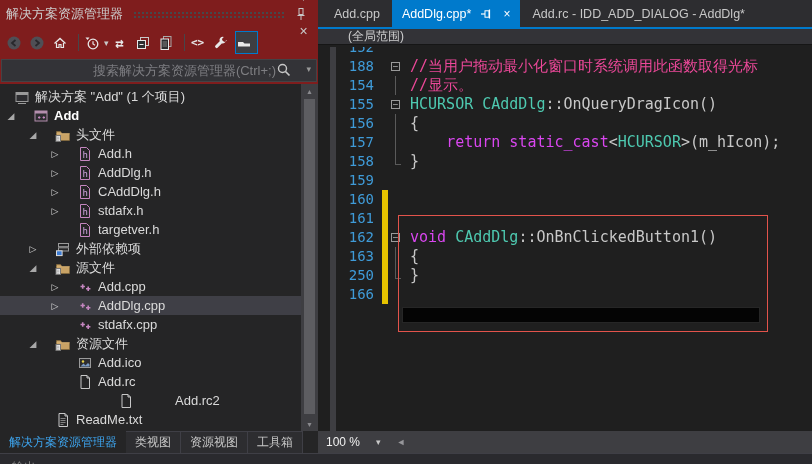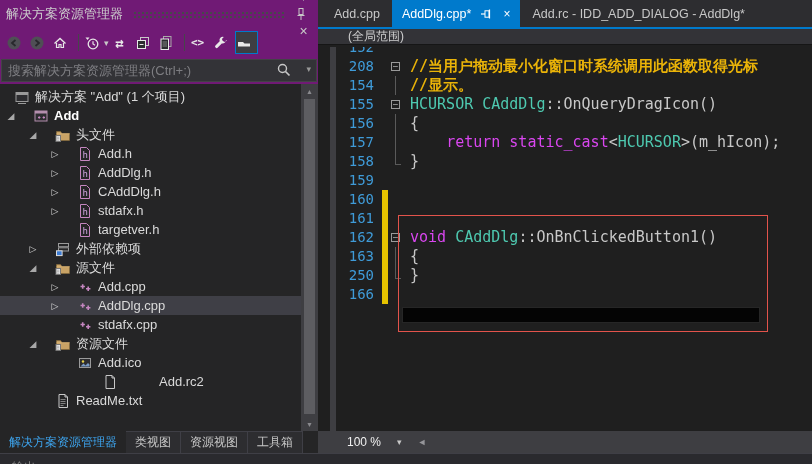--- a/index.html
+++ b/index.html
@@ -1,31 +1,31 @@
 <!DOCTYPE html>
 <html><head>
 <meta charset="utf-8">
 <style>
   *{margin:0;padding:0;box-sizing:border-box;}
   body{background:#151515;font-family:"Liberation Sans","DejaVu Sans",sans-serif;}
   .screen{position:relative;width:812px;height:464px;background:#252526;overflow:hidden;color:#D4D4D4;}
 
   
-  .sx{position:absolute;left:0;top:0;width:318px;height:464px;background:#701a75;}
+  .sx{position:absolute;left:0;top:0;width:318px;height:464px;background:#7f1d1d;}
   .sx-title{position:absolute;left:0;top:0;right:0;height:27px;display:flex;align-items:center;padding:0 6px;font-size:13px;color:#CCCCCC;}
   .sx-title .dots{flex:1;height:9px;margin:4px 8px 0 10px;background-image:radial-gradient(circle,#47474B 1px,transparent 1.3px);background-size:4px 4px;}
   .tbtn{width:17px;height:17px;display:flex;align-items:center;justify-content:center;color:#C8C8C8;font-size:12px;margin-left:3px;cursor:default;}
   .sx-toolbar{position:absolute;left:0;top:27px;right:0;height:31px;display:flex;align-items:center;padding:0 5px;}
   .tool{width:23px;height:23px;display:flex;align-items:center;justify-content:center;border:1px solid transparent;}
   .tool.active{border-color:#007ACC;background:#3E3E42;}
   .tool .txt{color:#E8E8E8;font-weight:bold;font-size:11px;font-family:"DejaVu Sans Mono",monospace;}
   .tsep{width:1px;height:17px;background:#46464A;margin:0 4px;}
   .tcaret{color:#C8C8C8;font-size:9px;margin:0 2px 0 -2px;}
   .sx-search{position:absolute;left:1px;right:1px;top:59px;height:23px;}
-  .sx-search input{width:100%;height:100%;background:#333337;border:1px solid #434346;color:#BBBBBB;font-size:13px;padding:0 40px 0 6px;font-family:inherit;}
+  .sx-search input{width:100%;height:100%;background:#333337;border:1px solid #434346;color:#BBBBBB;font-size:13px;padding:0 40px 0 6px;font-family:inherit;text-align:right;}
   .sx-search input::placeholder{color:#7E7E82;}
   .sx-search .sic{position:absolute;right:20px;top:3px;}
   .sx-search .scaret{position:absolute;right:6px;top:5px;color:#989898;font-size:9px;}
   .sx-tree{position:absolute;left:0;top:84px;width:301px;height:347px;background:#252526;overflow:hidden;padding-top:3px;}
   .trow{height:19px;display:flex;align-items:center;font-size:13px;color:#DADADA;white-space:nowrap;}
   .trow.sel{background:#3F3F46;}
   .trow.bold .lbl{font-weight:bold;color:#FFFFFF;}
   .exp{width:12px;margin-right:16px;flex:none;display:flex;align-items:center;justify-content:center;}
   .exp .xo{color:#A8A8A8;font-size:9px;}
   .exp .xc{color:#D8D8D8;font-size:9px;}
@@ -52,24 +52,24 @@
   .crow{height:19px;line-height:19px;display:flex;white-space:pre;}
   .lnum{width:64px;flex:none;text-align:right;padding-right:8px;color:#3F9BD8;font-size:14px;}
   .chg{width:6px;flex:none;}
   .chg.on{background:#E6C300;}
   .outl{width:20px;flex:none;position:relative;}
   .obox{position:absolute;left:3px;top:5px;width:9px;height:9px;border:1px solid #9A9A9A;color:#C8C8C8;font-size:8px;line-height:7px;text-align:center;background:#1F1F1F;z-index:2;}
   .oline{position:absolute;left:7px;top:0;bottom:0;width:1px;background:#5A5A5A;}
   .oend{position:absolute;left:7px;top:0;height:13px;width:1px;background:#5A5A5A;}
   .oend:after{content:"";position:absolute;left:0;top:12px;width:6px;height:1px;background:#5A5A5A;}
   .ctext{padding-left:2px;}
-  .c{color:#eab308;font-weight:bold;} .k{color:#d946ef;} .t{color:#4EC9B0;} .p{color:#C8C8C8;text-align:center;}
+  .c{color:#ec4899;} .k{color:#d946ef;} .t{color:#4EC9B0;} .p{color:#C8C8C8;text-align:center;}
   .curline{position:absolute;left:84px;top:260px;width:358px;height:16px;background:#040404;border:1px solid #262626;}
   .ed-zoom{position:absolute;left:0;top:431px;right:0;height:22px;background:#3E3E42;display:flex;align-items:center;font-size:12px;}
-  .zoomdd{display:flex;align-items:center;color:#F1F1F1;padding:0 8px;gap:16px;margin-left:21px;}
+  .zoomdd{display:flex;align-items:center;color:#F1F1F1;padding:0 8px;gap:16px;}
   .zoomdd .zc{color:#C8C8C8;font-size:9px;}
   .hsb{flex:1;color:#96969A;font-size:9px;padding-left:8px;}
 
   
   .out-strip{position:absolute;left:0;top:453px;width:812px;height:11px;background:#2A2A2E;border-top:1px solid #3F3F46;overflow:hidden;}
   .out-strip span{display:block;margin:5px 0 0 12px;font-size:12px;color:#8A8A8A;}
   .red-rect{position:absolute;left:398px;top:215px;width:370px;height:117px;border:1px solid #E2534B;z-index:30;}
   .wm{position:absolute;left:259px;top:228px;font-family:"DejaVu Serif",serif;font-size:18px;letter-spacing:1px;color:#A5A5A5;opacity:.5;white-space:nowrap;z-index:25;}
 </style>
 </head>
@@ -363,21 +363,31 @@
           <span class="exp"></span>
           <span class="ic">
             <svg width="16" height="16" viewBox="0 0 16 16">
               <rect x="2.5" y="3.5" width="11" height="9" fill="#2D2D30" stroke="#9A9A9A"></rect>
               <circle cx="6" cy="6.5" r="1.2" fill="#E8D44D"></circle>
               <path d="M3.5 11.5l3-3 2 2L11 8l1.5 1.5v2z" fill="#7A9CC6"></path>
             </svg>
           </span>
           <span class="lbl">Add.ico</span>
         </div>
-        <div class="trow" style="padding-left: 38px; gap: 36px;">
+        <div class="trow" style="padding-left: 49px;">
+          <span class="exp"></span>
+          <span class="ic">
+            <svg width="16" height="16" viewBox="0 0 16 16">
+              <path d="M4 1.5h6l2.5 2.5v10.5H4z" fill="#252526" stroke="#C8C8C8"></path>
+              <path d="M10 1.5V4h2.5" fill="none" stroke="#C8C8C8"></path>
+            </svg>
+          </span>
+          <span class="lbl">Add.rc</span>
+        </div>
+        <div class="trow" style="padding-left: 54px; gap: 36px;">
           <span class="exp"></span>
           <span class="ic">
             <svg width="16" height="16" viewBox="0 0 16 16">
               <path d="M4 1.5h6l2.5 2.5v10.5H4z" fill="#252526" stroke="#C8C8C8"></path>
               <path d="M10 1.5V4h2.5" fill="none" stroke="#C8C8C8"></path>
             </svg>
           </span>
           <span class="lbl">Add.rc2</span>
         </div>
         <div class="trow" style="padding-left: 27px;">
@@ -425,21 +435,21 @@
           <span>Add.rc - IDD_ADD_DIALOG - AddDlg*</span>
         </span>
       </div>
     <div class="ed-nav">
       <span>(全局范围)</span>
     </div>
     <div class="ed-body">
       <div class="ed-strip"></div>
       <div id="code">
           <div class="crow"><span class="lnum">152</span><span class="chg"></span><span class="outl"></span><span class="ctext"></span></div>
-          <div class="crow"><span class="lnum">208</span><span class="chg"></span><span class="outl"><span class="obox">–</span></span><span class="ctext"><span class="c">//当用户拖动最小化窗口时系统调用此函数取得光标</span></span></div>
+          <div class="crow"><span class="lnum">188</span><span class="chg"></span><span class="outl"><span class="obox">–</span></span><span class="ctext"><span class="c">//当用户拖动最小化窗口时系统调用此函数取得光标</span></span></div>
           <div class="crow"><span class="lnum">154</span><span class="chg"></span><span class="outl"><span class="oline"></span></span><span class="ctext"><span class="c">//显示。</span></span></div>
           <div class="crow"><span class="lnum">155</span><span class="chg"></span><span class="outl"><span class="obox">–</span></span><span class="ctext"><span class="t">HCURSOR</span><span class="p"> </span><span class="t">CAddDlg</span><span class="p">::OnQueryDragIcon()</span></span></div>
           <div class="crow"><span class="lnum">156</span><span class="chg"></span><span class="outl"><span class="oline"></span></span><span class="ctext"><span class="p">{</span></span></div>
           <div class="crow"><span class="lnum">157</span><span class="chg"></span><span class="outl"><span class="oline"></span></span><span class="ctext"><span class="p">    </span><span class="k">return</span><span class="p"> </span><span class="k">static_cast</span><span class="p">&lt;</span><span class="t">HCURSOR</span><span class="p">&gt;(m_hIcon);</span></span></div>
           <div class="crow"><span class="lnum">158</span><span class="chg"></span><span class="outl"><span class="oend"></span></span><span class="ctext"><span class="p">}</span></span></div>
           <div class="crow"><span class="lnum">159</span><span class="chg"></span><span class="outl"></span><span class="ctext"></span></div>
           <div class="crow"><span class="lnum">160</span><span class="chg on"></span><span class="outl"></span><span class="ctext"></span></div>
           <div class="crow"><span class="lnum">161</span><span class="chg on"></span><span class="outl"></span><span class="ctext"></span></div>
           <div class="crow"><span class="lnum">162</span><span class="chg on"></span><span class="outl"><span class="obox">–</span></span><span class="ctext"><span class="k">void</span><span class="p"> </span><span class="t">CAddDlg</span><span class="p">::OnBnClickedButton1()</span></span></div>
           <div class="crow"><span class="lnum">163</span><span class="chg on"></span><span class="outl"><span class="oline"></span></span><span class="ctext"><span class="p">{</span></span></div>

